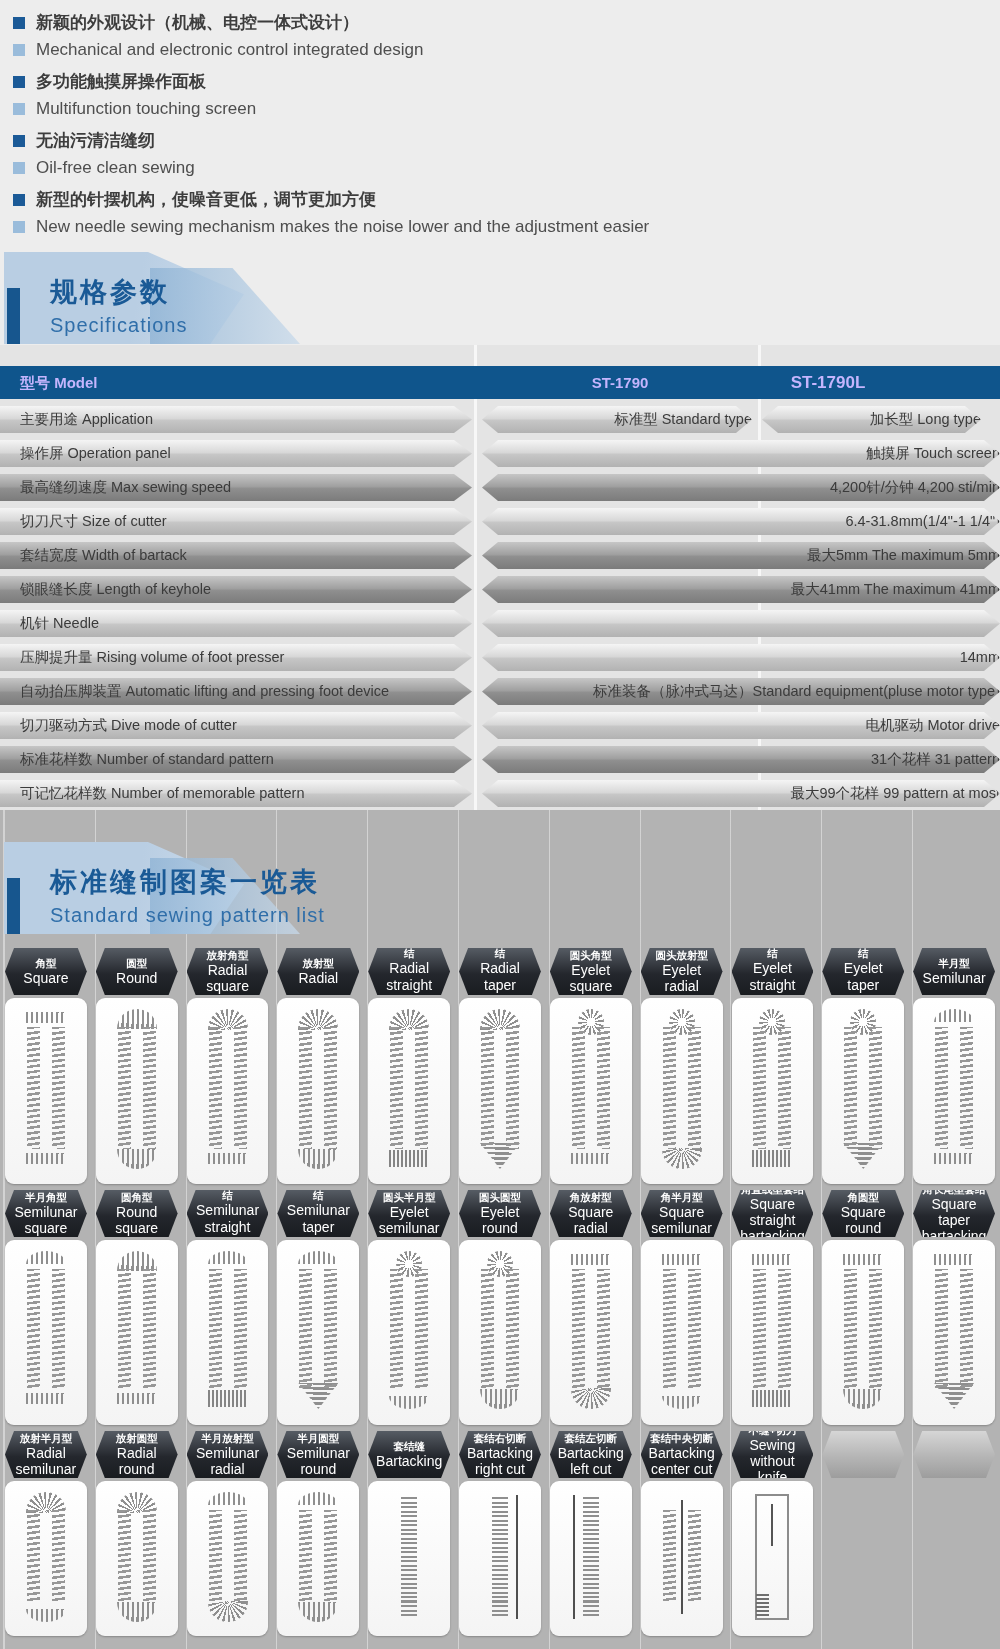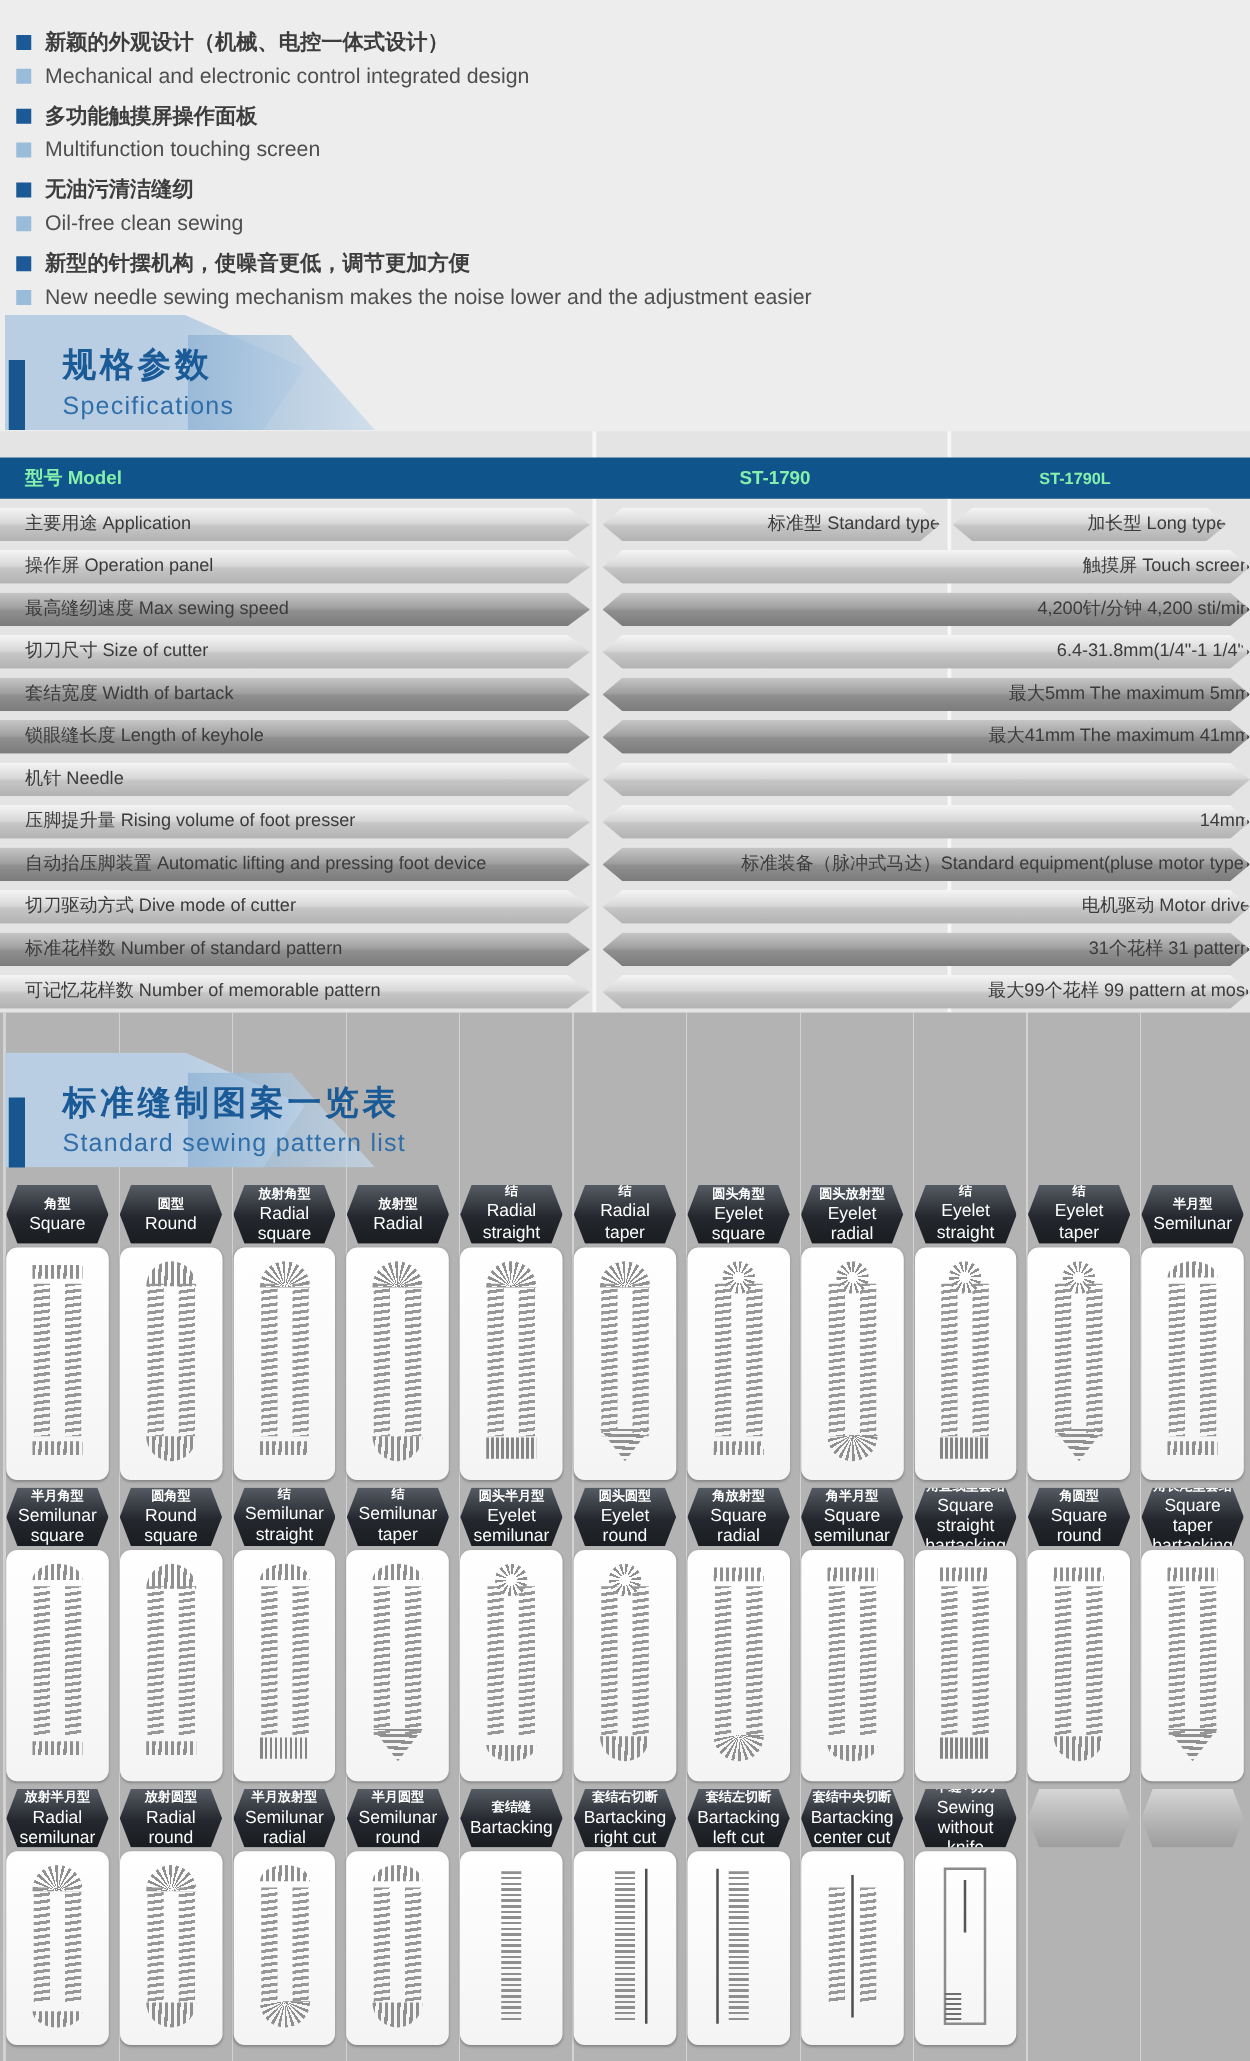--- a/index.html
+++ b/index.html
@@ -1,21 +1,21 @@
 <!DOCTYPE html>
 <html><head>
 <meta charset="utf-8">
 <style>
   html,body{margin:0;padding:0;}
   body{font-family:"Liberation Sans",sans-serif;}
   .page{position:relative;width:1000px;height:1649px;background:#ededed;overflow:hidden;}
 
   
   .top-sec{position:absolute;top:0;left:0;width:1000px;height:345px;background:#ededed;}
-  .features{padding:20px 0 0 13px;}
+  .features{padding:9px 0 0 13px;}
   .feat{margin-bottom:5px;}
   .fline{display:flex;align-items:center;height:27px;}
   .bullet{width:12px;height:12px;margin-right:11px;flex:none;}
   .bullet.dark{background:#1b5a97;}
   .bullet.light{background:#9abcdb;}
   .ftext-zh{font-size:17px;color:#3d3d3d;font-weight:600;}
   .ftext-en{font-size:17px;color:#4e4e4e;}
 
   
   .sec-head{position:absolute;left:0;width:480px;height:100px;z-index:5;}
@@ -27,24 +27,24 @@
   .rib.c{left:7px;top:40px;width:13px;height:56px;background:#17568e;}
   .ht{position:absolute;left:30px;top:26px;margin-left:20px;}
   .ht-zh{font-size:27px;font-weight:bold;color:#1a5a96;letter-spacing:3px;}
   .ht-en{font-size:20px;color:#2f6ea9;margin-top:4px;letter-spacing:1px;}
   #spec-head{top:248px;}
 
   
   .table-sec{position:absolute;top:345px;left:0;width:1000px;height:465px;background:#e4e4e4;}
   .vdiv{position:absolute;top:0;bottom:0;width:3px;background:#f7f7f7;z-index:0;}
   .vdiv.d1{left:474px;} .vdiv.d2{left:758px;}
-  .thead{position:absolute;top:21px;left:0;right:0;height:33px;background:#0f558c;z-index:2;color:#86efac;}
+  .thead{position:absolute;top:21px;left:0;right:0;height:33px;background:#0f558c;z-index:2;color:#c4b5fd;}
   .th-model{position:absolute;left:20px;line-height:33px;font-weight:bold;font-size:15px;}
   .th-c1{position:absolute;left:455px;width:330px;text-align:center;line-height:33px;font-weight:bold;font-size:15px;}
-  .th-c2{position:absolute;left:745px;width:230px;text-align:center;line-height:33px;font-weight:bold;font-size:13px;}
+  .th-c2{position:absolute;left:713px;width:230px;text-align:center;line-height:33px;font-weight:bold;font-size:17px;}
   .trows{position:absolute;top:61px;left:0;right:0;display:flex;flex-direction:column;gap:7px;z-index:1;}
   .trow{position:relative;height:27px;font-size:14.5px;color:#3b3b3b;}
   .lbar{position:absolute;left:0;width:472px;height:27px;line-height:27px;padding-left:20px;box-sizing:border-box;
         clip-path:polygon(0 0,454px 0,472px 50%,454px 100%,0 100%);
         background:linear-gradient(180deg,#f5f5f5,#d8d8d8 46%,#c6c6c6 54%,#b2b2b2);white-space:nowrap;overflow:hidden;}
   .vbar{position:absolute;height:27px;line-height:27px;text-align:right;white-space:nowrap;overflow:hidden;
         clip-path:polygon(0 50%,16px 0,calc(100% - 16px) 0,100% 50%,calc(100% - 16px) 100%,16px 100%);
         background:linear-gradient(180deg,#f5f5f5,#d8d8d8 46%,#c6c6c6 54%,#b2b2b2);}
   .vbar.full{left:482px;width:518px;}
   .vbar.v1{left:482px;width:270px;}

